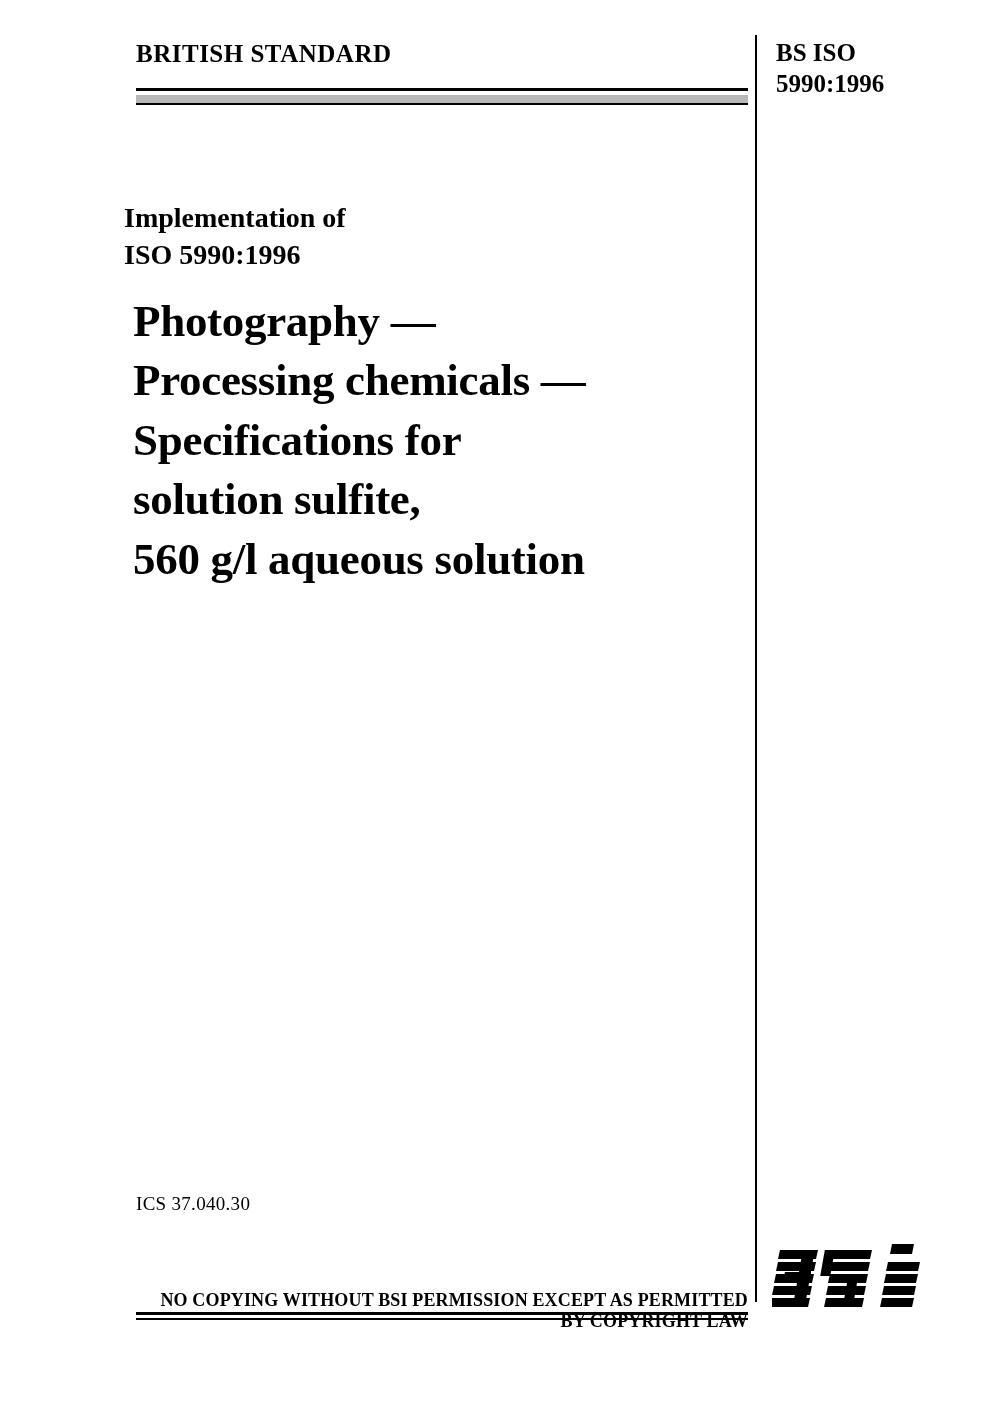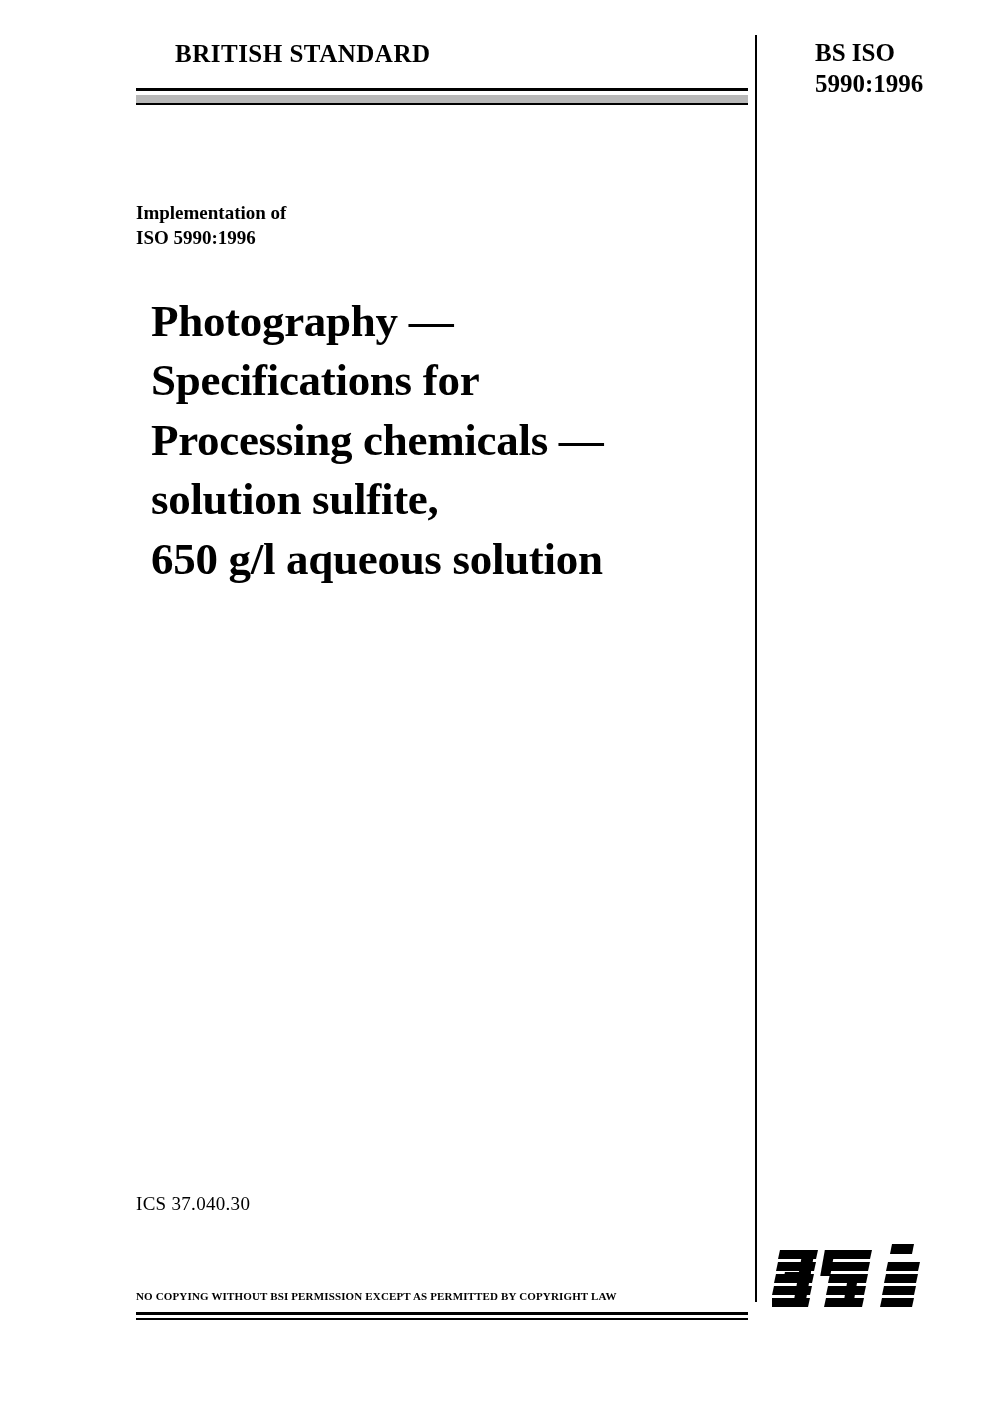--- a/index.html
+++ b/index.html
@@ -21,21 +21,20 @@
     inset: 0;
   }
 
   
   .header {
     position: absolute;
     left: 136px;
     top: 40px;
     width: 812px;
     height: 62px;
-    margin-left: 39px;
   }
   .header-title {
     position: absolute;
     left: 0;
     top: 0;
     font-family: "Liberation Serif", serif;
     font-weight: bold;
     font-size: 25px;
     letter-spacing: 0.5px;
   }
@@ -81,62 +80,61 @@
     left: 755px;
     top: 35px;
     width: 2px;
     height: 1267px;
     background: #000;
   }
 
   
   .impl {
     position: absolute;
-    left: 136px;
+    left: 124px;
     top: 200px;
     font-weight: bold;
-    font-size: 19px;
+    font-size: 28px;
     line-height: 1.32;
     white-space: pre-line;
   }
 
   .main-title {
     position: absolute;
     left: 133px;
     top: 292px;
     width: 620px;
     font-weight: bold;
     font-size: 45px;
     line-height: 1.32;
     letter-spacing: -0.3px;
   }
   .main-title .line {
     display: block;
     white-space: pre;
-    margin-left: 18px;
   }
 
   
   .ics {
     position: absolute;
     left: 136px;
     top: 1193px;
     font-size: 19px;
     letter-spacing: 0.3px;
   }
 
   
   .footer-note {
     position: absolute;
     left: 136px;
     top: 1290px;
     width: 612px;
-    text-align: left;
-    font-weight: bold;
-    font-size: 11px;
+    text-align: right;
+    font-weight: bold;
+    font-size: 18px;
     letter-spacing: 0.15px;
   }
   .rule-bot {
     position: absolute;
     left: 136px;
     top: 1312px;
     width: 612px;
     height: 3px;
     background: #000;
   }
@@ -174,24 +172,24 @@
   <div class="rule-top2"></div>
   <div class="rule-top3"></div>
 
   <div class="v-rule"></div>
 
   <div class="impl">Implementation of
 ISO 5990:1996</div>
 
   <div class="main-title">
     <span class="line">Photography —</span>
+    <span class="line">Processing chemicals —</span>
     <span class="line">Specifications for</span>
-    <span class="line">Processing chemicals —</span>
     <span class="line">solution sulfite,</span>
-    <span class="line">650 g/l aqueous solution</span>
+    <span class="line">560 g/l aqueous solution</span>
   </div>
 
   <div class="ics">ICS 37.040.30</div>
 
   <div class="footer-note">NO COPYING WITHOUT BSI PERMISSION EXCEPT AS PERMITTED BY COPYRIGHT LAW</div>
   <div class="rule-bot"></div>
   <div class="rule-bot2"></div>
 
   <div class="bsi-logo">
     <svg width="180" height="92" viewBox="0 0 180 92" xmlns="http://www.w3.org/2000/svg" aria-hidden="true">

